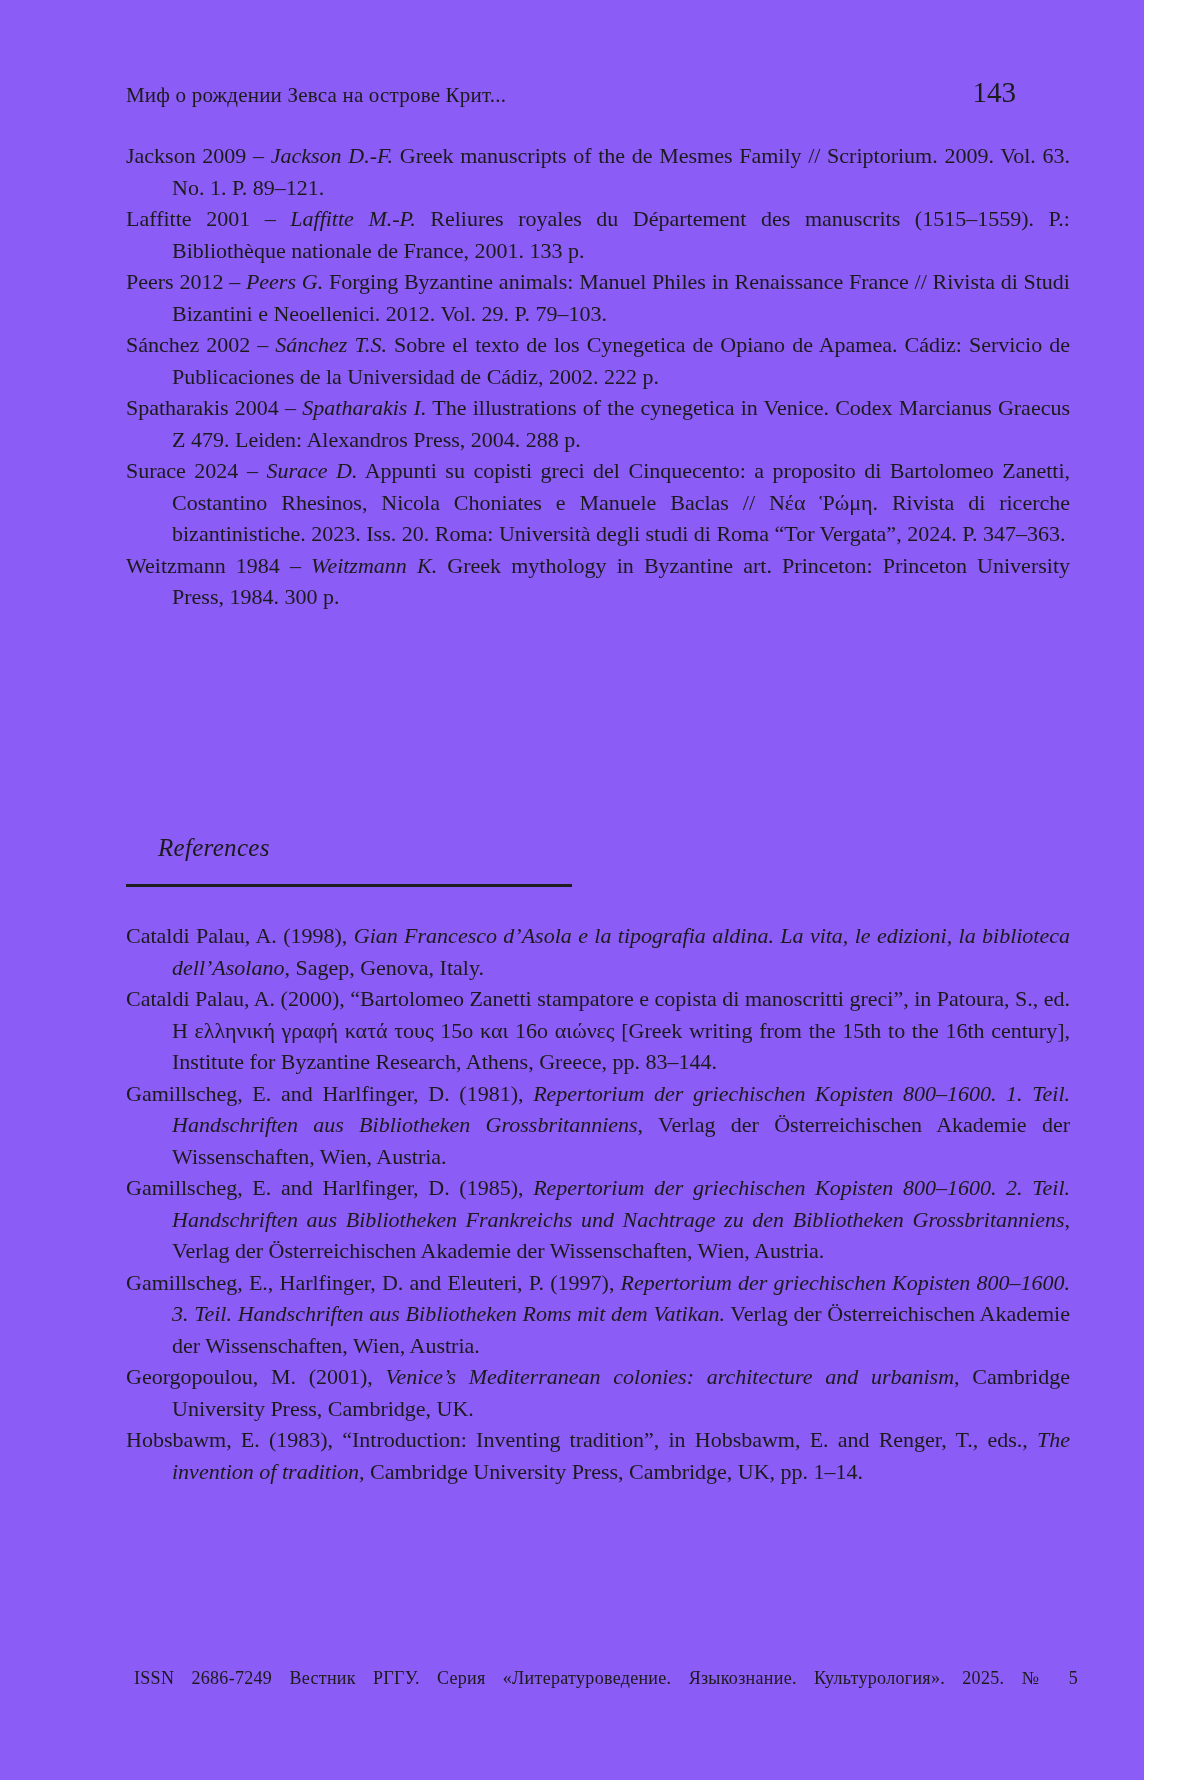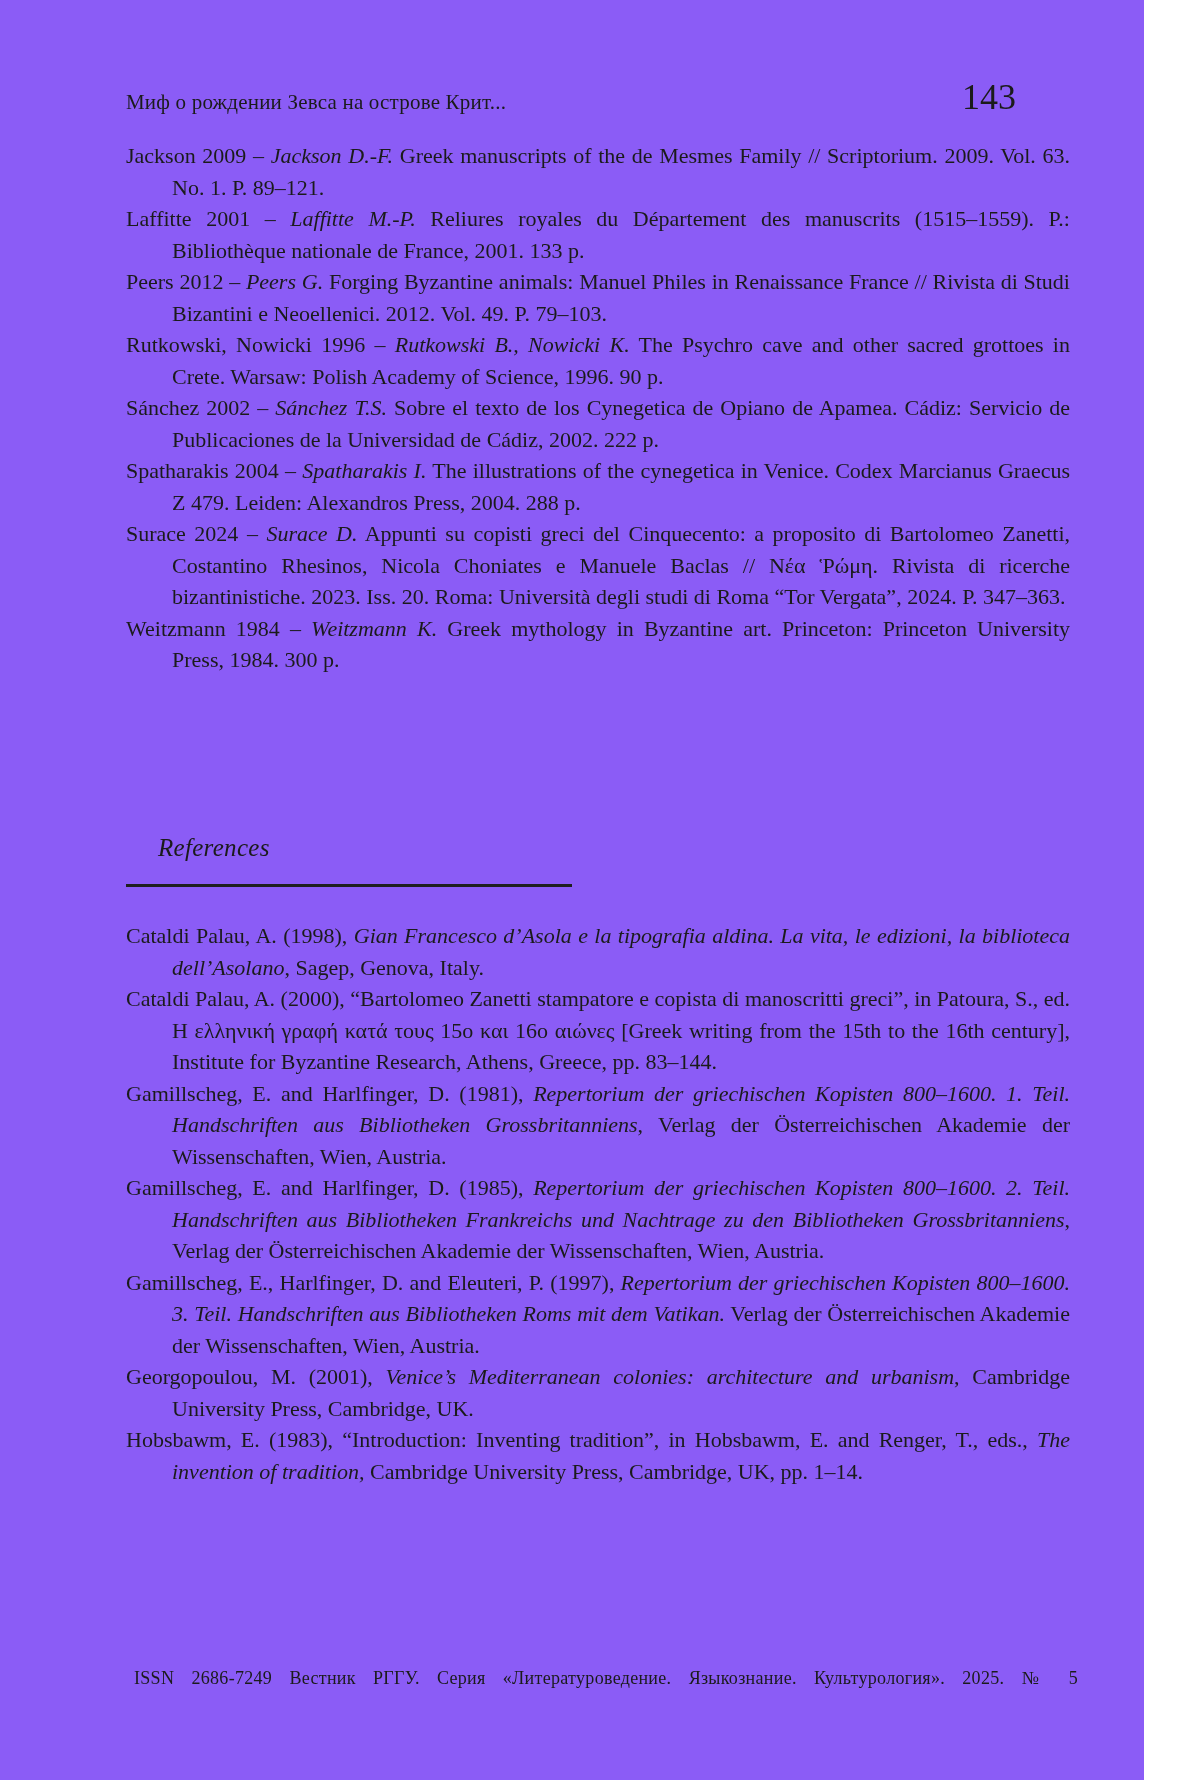--- a/index.html
+++ b/index.html
@@ -16,21 +16,21 @@
     color: #1b1b1b;
   }
   .runhead {
     position: absolute;
     left: 126px; right: 128px; top: 76px;
     display: flex;
     justify-content: space-between;
     align-items: baseline;
   }
   .runhead-title { font-size: 21px; letter-spacing: 0.2px; }
-  .page-num { font-size: 36px; }
+  .page-num { font-size: 29px; }
   .biblio {
     position: absolute;
     left: 126px; width: 944px; top: 140px;
   }
   .refs {
     position: absolute;
     left: 126px; width: 944px; top: 920px;
   }
   .entry {
     font-size: 22px;
@@ -70,22 +70,21 @@
 <div class="page">
 
   <div class="runhead">
     <span class="runhead-title">Миф о рождении Зевса на острове Крит...</span>
     <span class="page-num">143</span>
   </div>
 
   <div class="biblio">
       <p class="entry"><span>Jackson 2009 – </span><span class="it">Jackson D.-F.</span><span> Greek manuscripts of the de Mesmes Family // Scriptorium. 2009. Vol. 63. No. 1. P. 89–121.</span></p>
       <p class="entry"><span>Laffitte 2001 – </span><span class="it">Laffitte M.-P.</span><span> Reliures royales du Département des manuscrits (1515–1559). P.: Bibliothèque nationale de France, 2001. 133 p.</span></p>
-      <p class="entry"><span>Peers 2012 – </span><span class="it">Peers G.</span><span> Forging Byzantine animals: Manuel Philes in Renaissance France // Rivista di Studi Bizantini e Neoellenici. 2012. Vol. 49. P. 79–103.</span></p>
-      <p class="entry"><span>Rutkowski, Nowicki 1996 – </span><span class="it">Rutkowski B., Nowicki K.</span><span> The Psychro cave and other sacred grottoes in Crete. Warsaw: Polish Academy of Science, 1996. 90 p.</span></p>
+      <p class="entry"><span>Peers 2012 – </span><span class="it">Peers G.</span><span> Forging Byzantine animals: Manuel Philes in Renaissance France // Rivista di Studi Bizantini e Neoellenici. 2012. Vol. 29. P. 79–103.</span></p>
       <p class="entry"><span>Sánchez 2002 – </span><span class="it">Sánchez T.S.</span><span> Sobre el texto de los Cynegetica de Opiano de Apamea. Cádiz: Servicio de Publicaciones de la Universidad de Cádiz, 2002. 222 p.</span></p>
       <p class="entry"><span>Spatharakis 2004 – </span><span class="it">Spatharakis I.</span><span> The illustrations of the cynegetica in Venice. Codex Marcianus Graecus Z 479. Leiden: Alexandros Press, 2004. 288 p.</span></p>
       <p class="entry"><span>Surace 2024 – </span><span class="it">Surace D.</span><span> Appunti su copisti greci del Cinquecento: a proposito di Bartolomeo Zanetti, Costantino Rhesinos, Nicola Choniates e Manuele Baclas // Νέα Ῥώμη. Rivista di ricerche bizantinistiche. 2023. Iss. 20. Roma: Università degli studi di Roma “Tor Vergata”, 2024. P. 347–363.</span></p>
       <p class="entry"><span>Weitzmann 1984 – </span><span class="it">Weitzmann K.</span><span> Greek mythology in Byzantine art. Princeton: Princeton University Press, 1984. 300 p.</span></p>
     </div>
 
   <div class="refs-head">References</div>
 
   <div class="refs-rule"></div>
 

